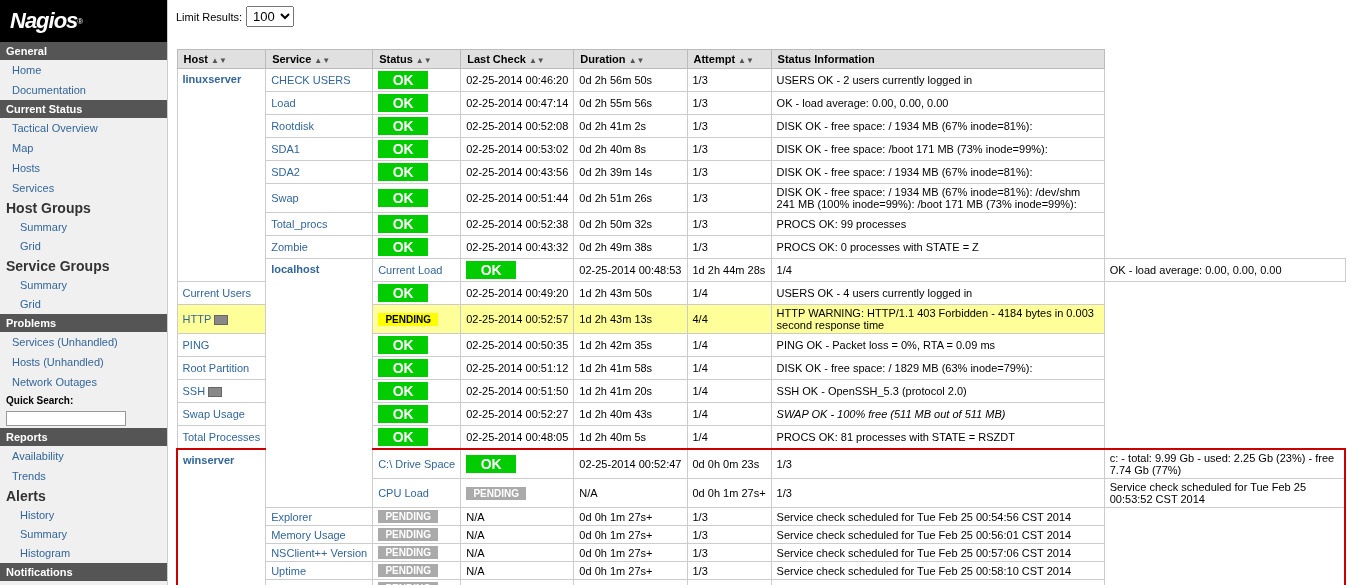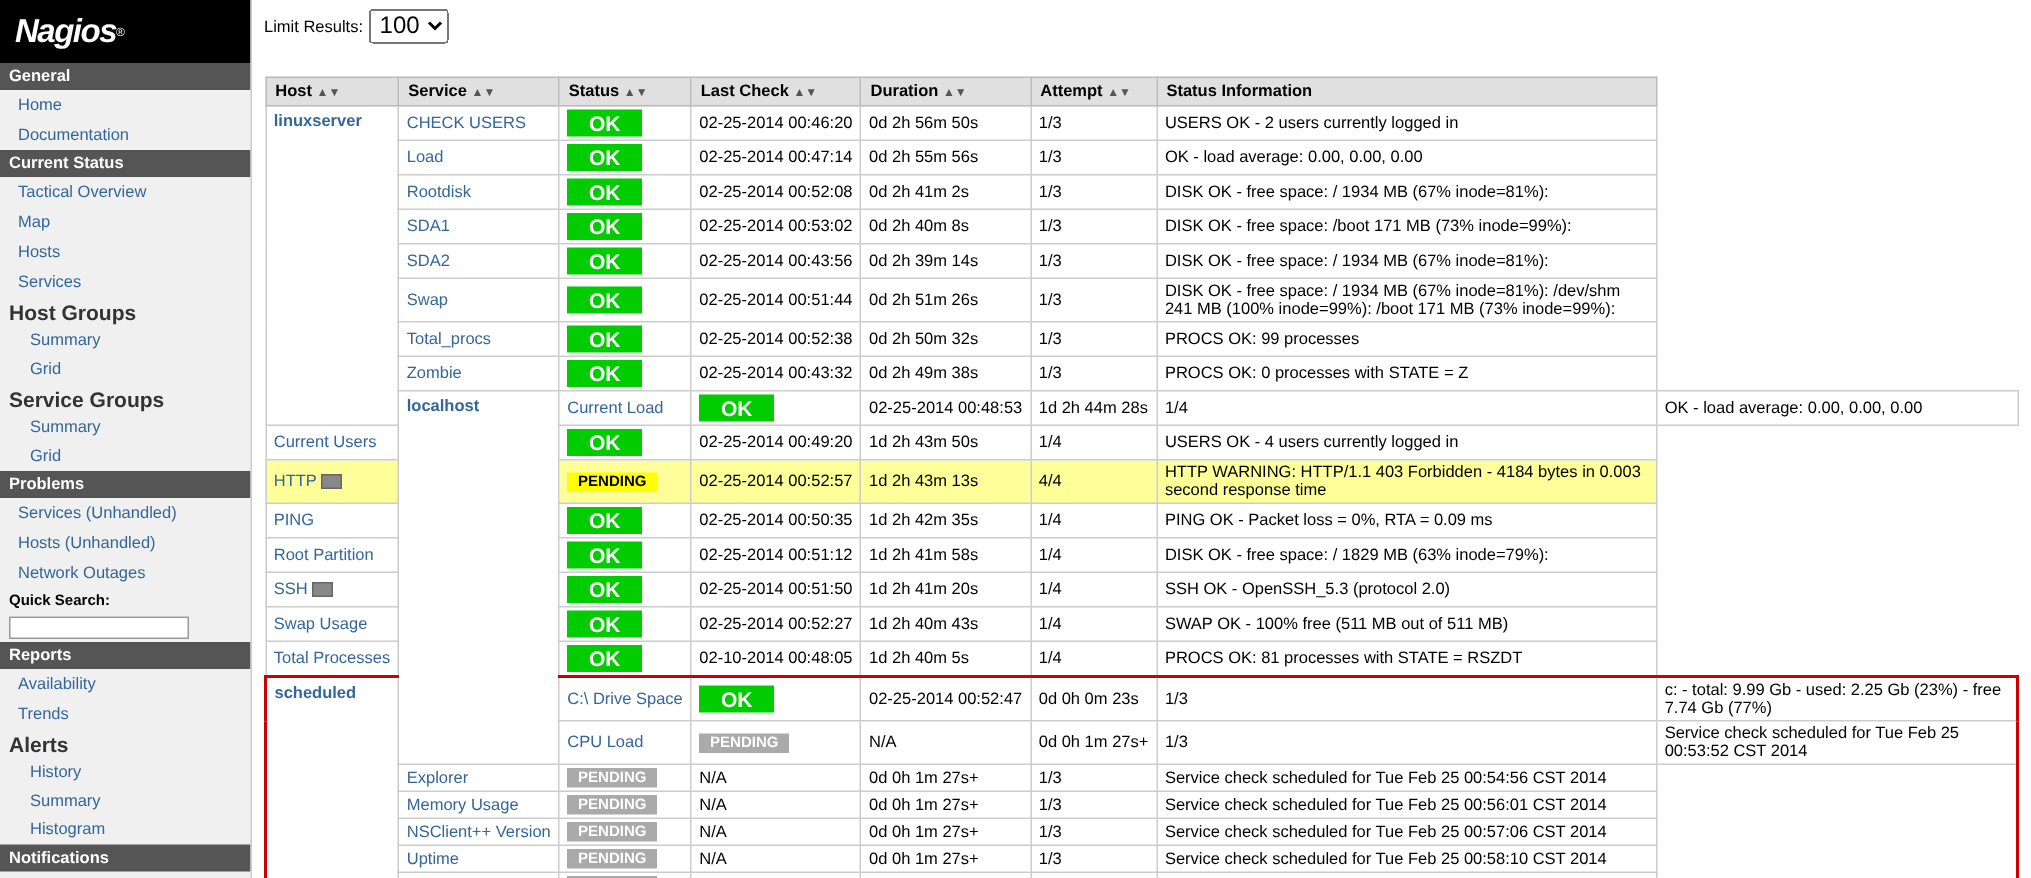--- a/index.html
+++ b/index.html
@@ -73,21 +73,21 @@
       overflow-x: auto;
     }
     .limit-row {
       display: flex;
       align-items: center;
       gap: 4px;
       margin-bottom: 22px;
       font-size: 11px;
     }
     .limit-row select {
-      font-size: 16px;
+      font-size: 13px;
       padding: 1px 2px;
     }
 
     
     table.services-table {
       border-collapse: collapse;
       width: 100%;
       font-size: 11px;
     }
     table.services-table th {
@@ -333,33 +333,33 @@
           <td>1d 2h 41m 20s</td>
           <td>1/4</td>
           <td style="white-space:normal; max-width:420px;">SSH OK - OpenSSH_5.3 (protocol 2.0)</td>
         </tr>
         <tr>
           <td><a class="service-link" style="color:#336699; text-decoration:none;">Swap Usage</a></td>
           <td><span class="status-ok">OK</span></td>
           <td>02-25-2014 00:52:27</td>
           <td>1d 2h 40m 43s</td>
           <td>1/4</td>
-          <td style="white-space:normal; max-width:420px;">SWAP OK - 100% free (511 MB out of 511 MB)</td>
+          <td style="white-space:normal; max-width:420px;font-style:italic;">SWAP OK - 100% free (511 MB out of 511 MB)</td>
         </tr>
         <tr>
           <td><a class="service-link" style="color:#336699; text-decoration:none;">Total Processes</a></td>
           <td><span class="status-ok">OK</span></td>
-          <td>02-10-2014 00:48:05</td>
+          <td>02-25-2014 00:48:05</td>
           <td>1d 2h 40m 5s</td>
           <td>1/4</td>
           <td style="white-space:normal; max-width:420px;">PROCS OK: 81 processes with STATE = RSZDT</td>
         </tr>
         <tr style="background: rgb(255, 255, 255); border-left: 2px solid rgb(204, 0, 0); border-right: 2px solid rgb(204, 0, 0); border-top: 2px solid rgb(204, 0, 0);">
           <td class="host-cell" rowspan="8" style="border-right:1px solid #ccc; vertical-align:top; padding-top:4px;">
-      <a style="color:#336699; text-decoration:none;">scheduled</a>
+      <a style="color:#336699; text-decoration:none;">winserver</a>
     </td>
           <td><a class="service-link" style="color:#336699; text-decoration:none;">C:\ Drive Space</a></td>
           <td><span class="status-ok">OK</span></td>
           <td>02-25-2014 00:52:47</td>
           <td>0d 0h 0m 23s</td>
           <td>1/3</td>
           <td style="white-space:normal; max-width:420px;">c: - total: 9.99 Gb - used: 2.25 Gb (23%) - free 7.74 Gb (77%)</td>
         </tr>
         <tr style="background: rgb(255, 255, 255); border-left: 2px solid rgb(204, 0, 0); border-right: 2px solid rgb(204, 0, 0);">
           <td><a class="service-link" style="color:#336699; text-decoration:none;">CPU Load</a></td>

